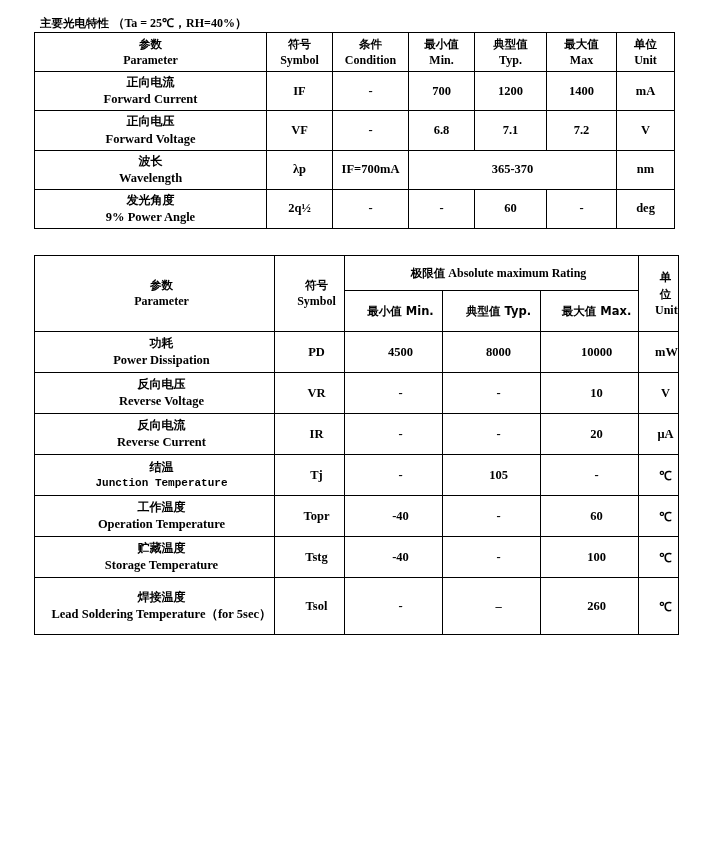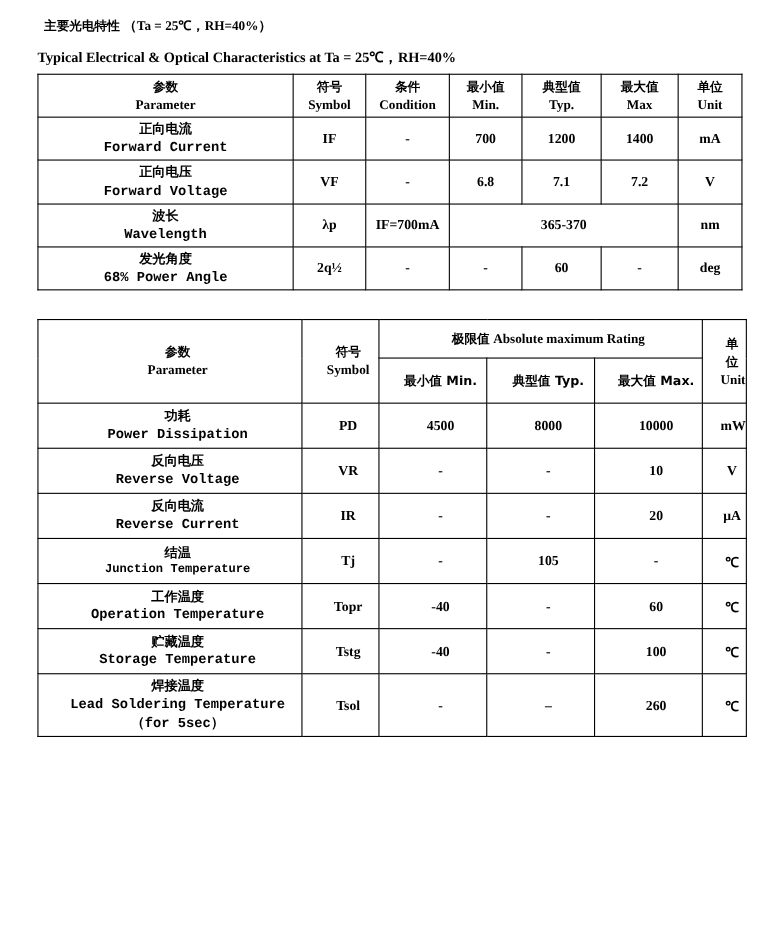--- a/index.html
+++ b/index.html
@@ -49,21 +49,21 @@
   }
   .cn {
     font-family: "DejaVu Sans", sans-serif;
     font-size: 12px;
     font-weight: bold;
     display: block;
     line-height: 1.45;
   }
   .en {
     display: block;
-    font-family: Liberation Mono, monospace;
+    font-family: Liberation Serif, serif;
     font-weight: bold;
     font-size: 12.5px;
     line-height: 1.35;
   }
   .en-mono {
     display: block;
     font-family: "Liberation Mono", monospace;
     font-weight: bold;
     font-size: 11px;
     line-height: 1.35;
@@ -115,21 +115,20 @@
 </head>
 <body>
 
 <div class="page">
 
   <div class="sec-title">
     <span class="inline-cn">主要光电特性</span>
     <span class="inline-en">（Ta = 25℃，RH=40%）</span>
   </div>
 
-  <div class="sec-sub">Typical Electrical &amp; Optical Characteristics at Ta = 25℃，RH=40%</div>
 
   <table class="t1">
     <colgroup>
       <col class="c-param">
         <col class="c-sym">
         <col class="c-cond">
         <col class="c-min">
         <col class="c-typ">
         <col class="c-max">
         <col class="c-unit">
@@ -200,21 +199,21 @@
         </td>
         <td>λp</td>
         <td>IF=700mA</td>
         <td colspan="3">365-370</td>
         <td>nm</td>
       </tr>
 
       <tr>
         <td>
           <span class="cn">发光角度</span>
-          <span class="en">68% Power Angle</span>
+          <span class="en">9% Power Angle</span>
         </td>
         <td>2q½</td>
         <td>-</td>
         <td>-</td>
         <td>60</td>
         <td>-</td>
         <td>deg</td>
       </tr>
     </tbody>
   </table>

